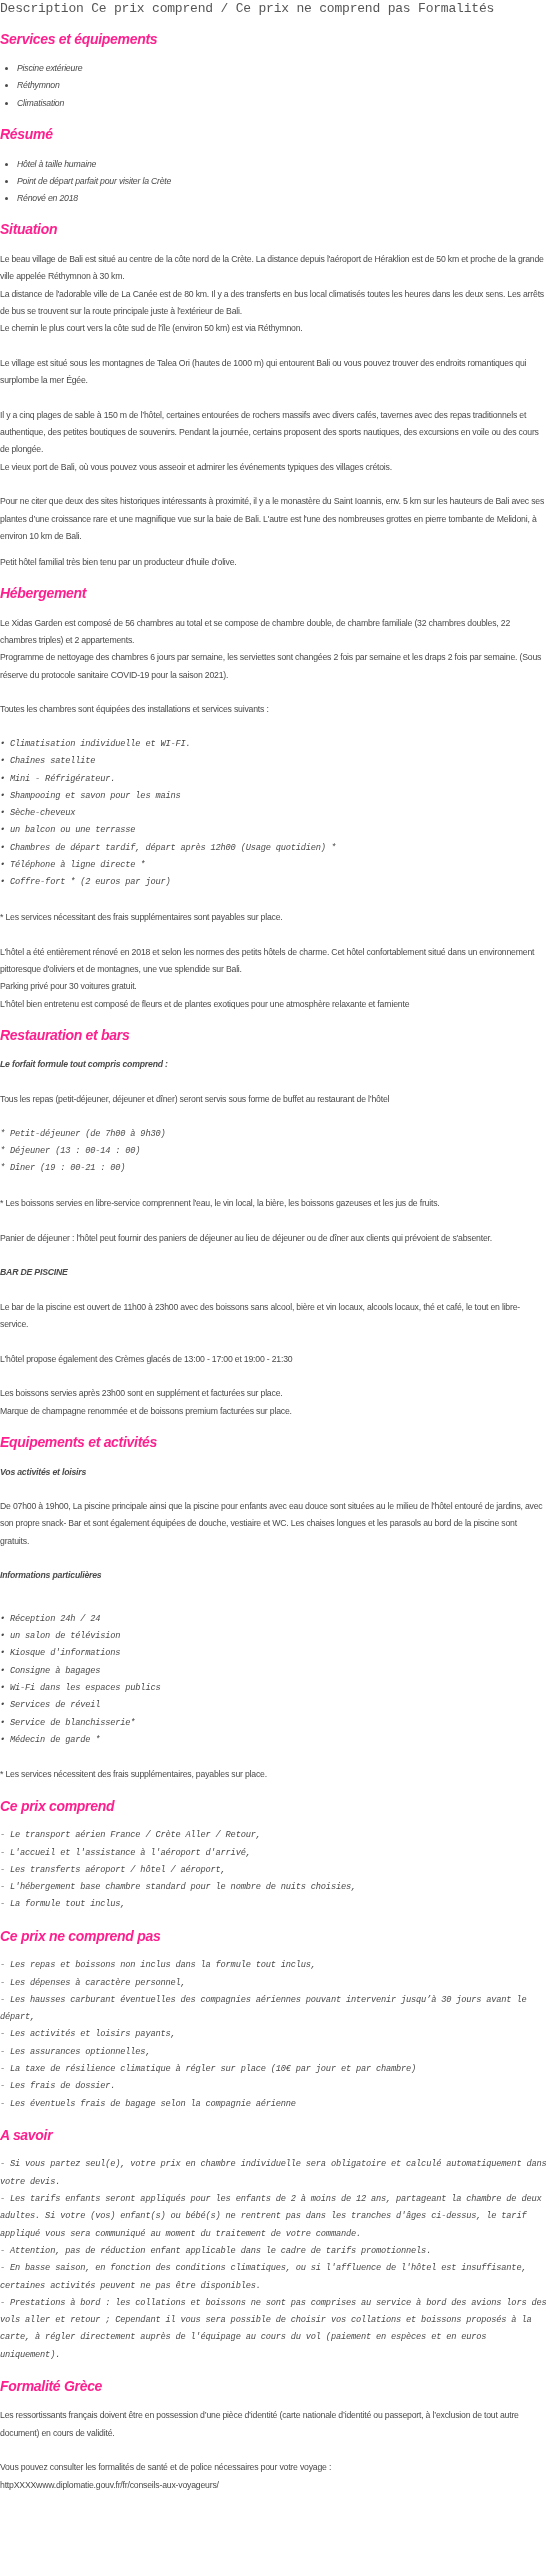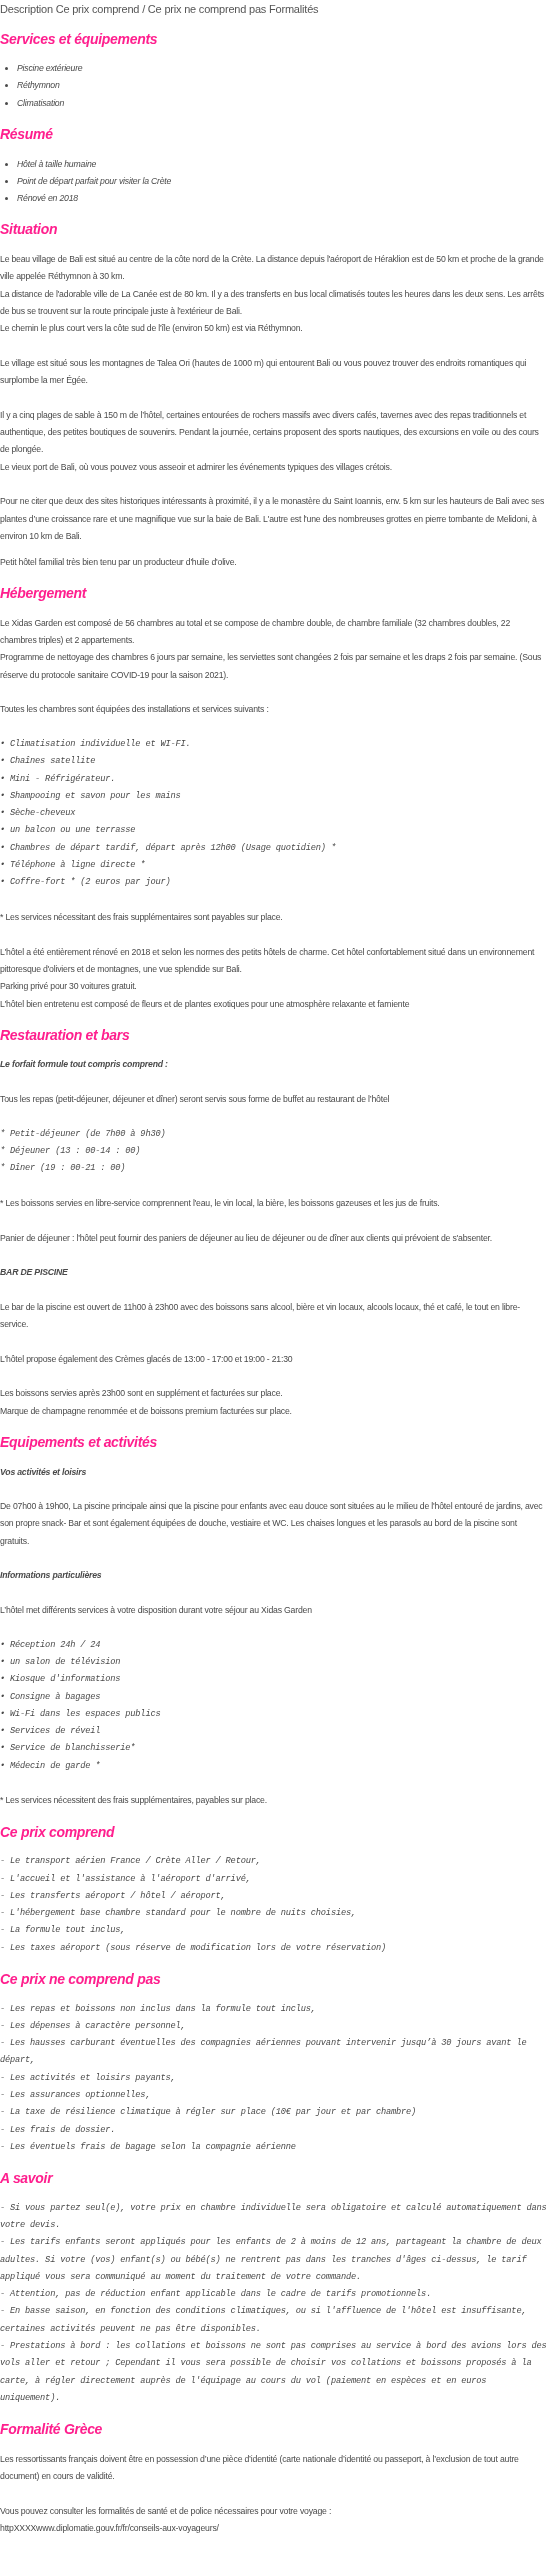--- a/index.html
+++ b/index.html
@@ -11,26 +11,27 @@
       width: 547px;
       font-family: "Liberation Sans", sans-serif;
       color: #4a4a4a;
       font-size: 8.7px;
       line-height: 17.3px;
     }
     .page {
       padding: 0 0 14.4px 0;
     }
     .breadcrumb {
-      font-size: 11px;
+      font-size: 13px;
       line-height: 16px;
       color: #555555;
       padding-top: 0.7px;
       font-style: normal;
       letter-spacing: -0.2px;
+      font-family: Liberation Mono, monospace;
     }
     .section-title {
       color: #ff1f8e;
       font-style: italic;
       font-weight: bold;
       font-size: 14px;
       line-height: 19px;
       margin: 13px 0 11.5px 0;
       letter-spacing: -0.3px;
     }
@@ -175,21 +176,20 @@
       <span>Marque de champagne renommée et de boissons premium facturées sur place.</span>
     </p>
   </section>
 
   <section>
     <h2 class="section-title">Equipements et activités</h2>
     <p class="subhead">Vos activités et loisirs</p>
     <p class="italic">De 07h00 à 19h00, La piscine principale ainsi que la piscine pour enfants avec eau douce sont situées au le milieu de l'hôtel entouré de jardins, avec son propre snack- Bar et sont également équipées de douche, vestiaire et WC. Les chaises longues et les parasols au bord de la piscine sont gratuits.</p>
     <div class="gap"></div>
     <p class="subhead">Informations particulières</p>
-    <p class="italic">L’hôtel met différents services à votre disposition durant votre séjour au Xidas Garden</p>
     <div class="gap"></div>
     <ul class="plain-list">
       <li>• Réception 24h / 24</li>
       <li>• un salon de télévision</li>
       <li>• Kiosque d'informations</li>
       <li>• Consigne à bagages</li>
       <li>• Wi-Fi dans les espaces publics</li>
       <li>• Services de réveil</li>
       <li>• Service de blanchisserie*</li>
       <li>• Médecin de garde *</li>
@@ -199,21 +199,20 @@
   </section>
 
   <section>
     <h2 class="section-title">Ce prix comprend</h2>
     <ul class="plain-list">
       <li>- Le transport aérien France / Crète Aller / Retour,</li>
       <li>- L'accueil et l'assistance à l'aéroport d'arrivé,</li>
       <li>- Les transferts aéroport / hôtel / aéroport,</li>
       <li>- L'hébergement base chambre standard pour le nombre de nuits choisies,</li>
       <li>- La formule tout inclus,</li>
-      <li>- Les taxes aéroport (sous réserve de modification lors de votre réservation)</li>
     </ul>
   </section>
 
   <section>
     <h2 class="section-title">Ce prix ne comprend pas</h2>
     <ul class="plain-list">
       <li>- Les repas et boissons non inclus dans la formule tout inclus,</li>
       <li>- Les dépenses à caractère personnel,</li>
       <li>- Les hausses carburant éventuelles des compagnies aériennes pouvant intervenir jusqu’à 30 jours avant le départ,</li>
       <li>- Les activités et loisirs payants,</li>

